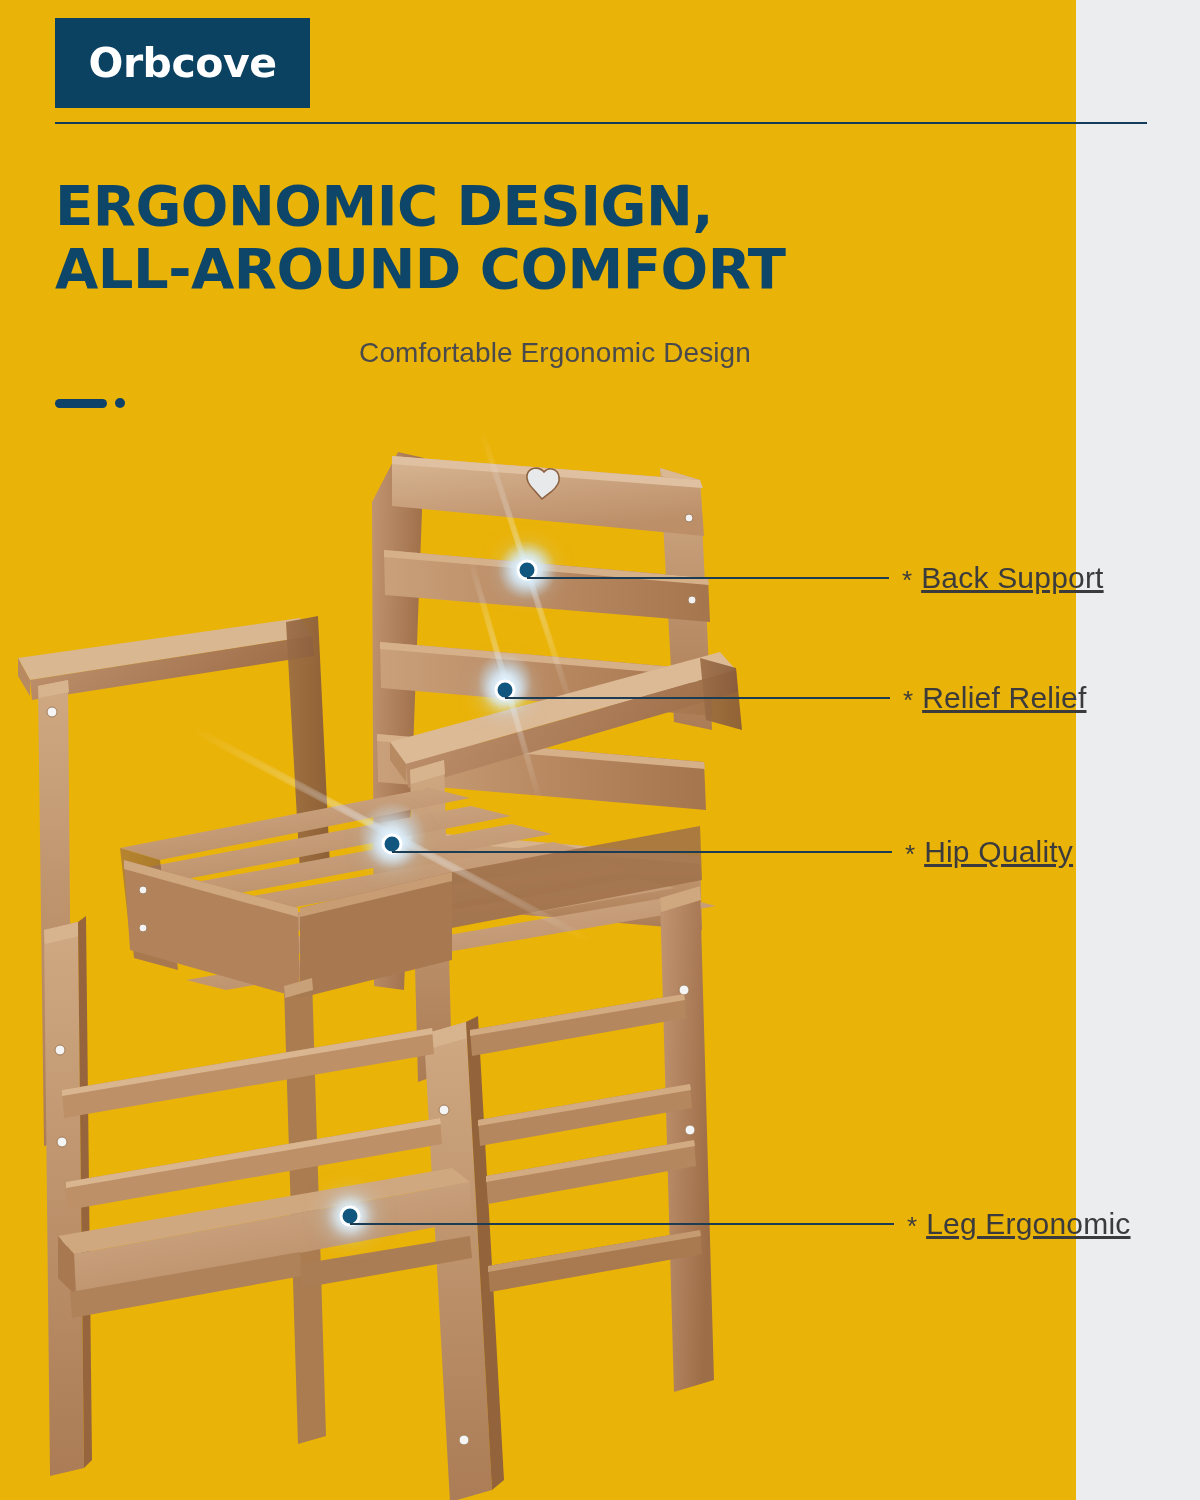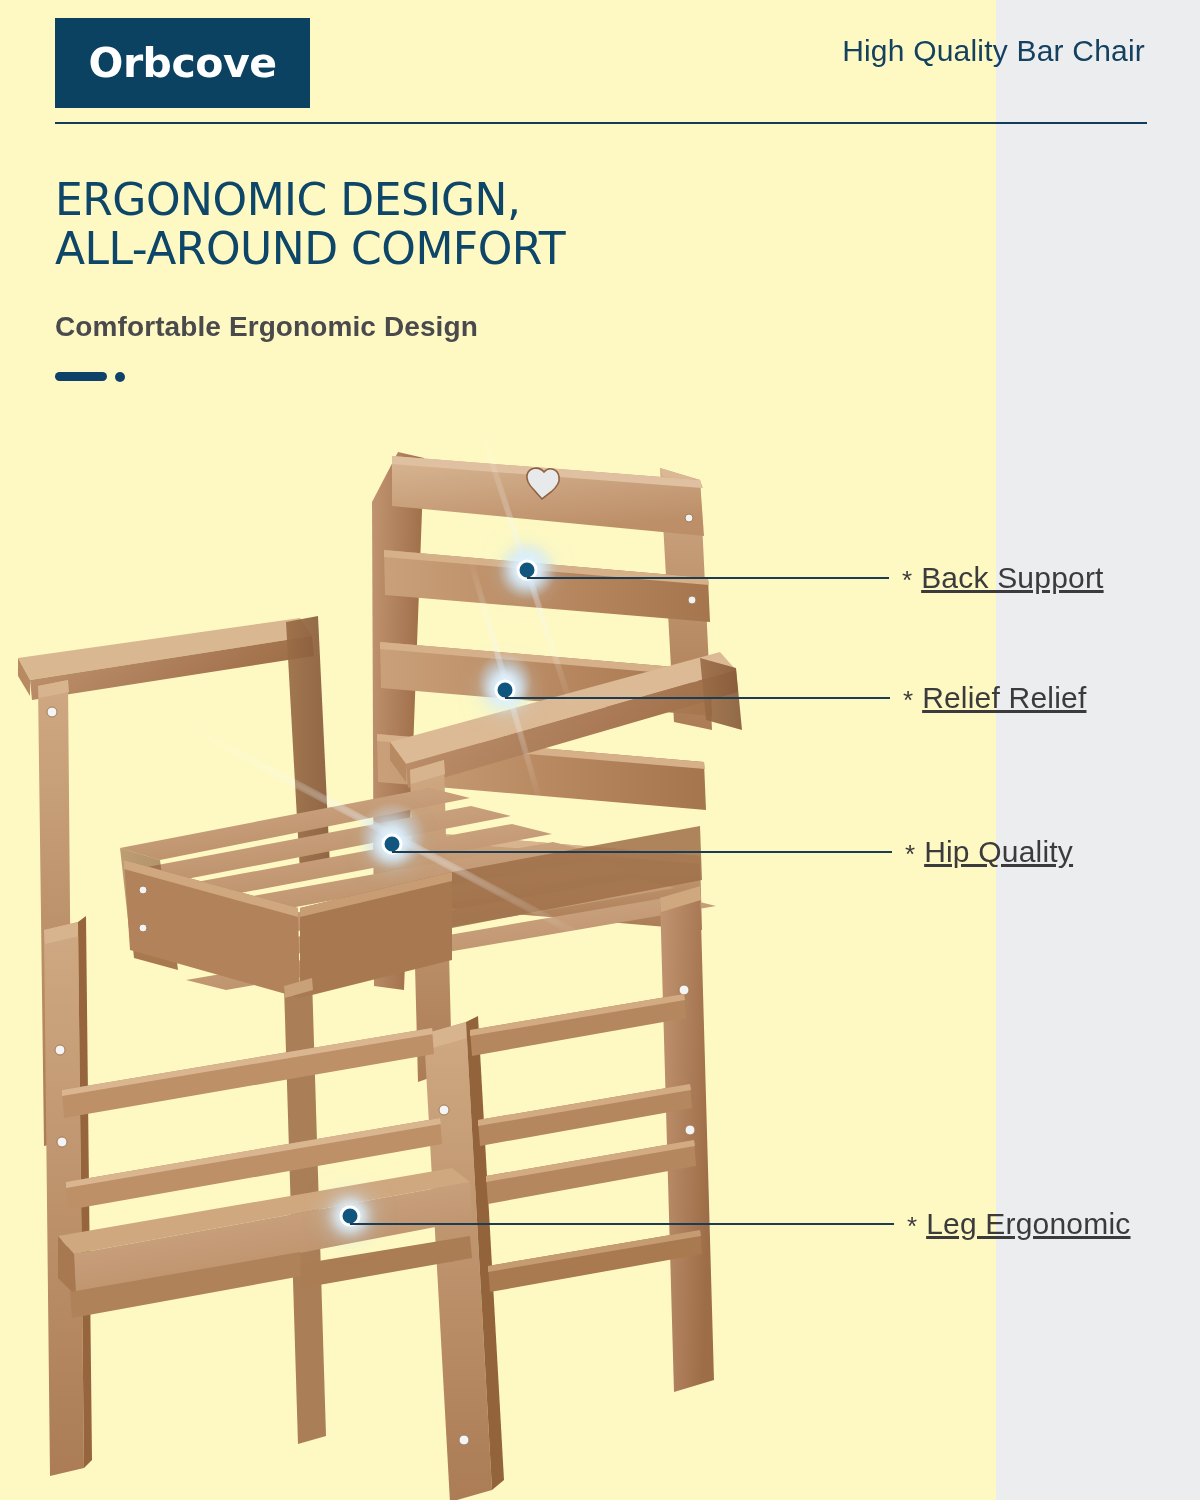--- a/index.html
+++ b/index.html
@@ -2,21 +2,21 @@
 <html><head>
 <meta charset="utf-8">
 <style>
   * { box-sizing: border-box; margin: 0; padding: 0; }
   html, body {
     width: 1200px; height: 1500px;
     background: #ecedef;
     font-family: "Liberation Sans", sans-serif;
     overflow: hidden;
   }
-  .page { position: relative; width: 996px; height: 1500px; background: #fef9c3; }
+  .page { position: relative; width: 1076px; height: 1500px; background: #eab308; }
 
   
   .header { position: absolute; left: 0; top: 0; width: 1200px; height: 130px; }
   .logo-box {
     position: absolute; left: 55px; top: 18px;
     width: 255px; height: 90px;
     background: #0b4161;
     display: flex; align-items: center; justify-content: center;
   }
   .logo-text {
@@ -30,29 +30,30 @@
     letter-spacing: 0.2px;
   }
   .header-rule {
     position: absolute; left: 55px; top: 122px;
     width: 1092px; height: 2px; background: #123c5c;
   }
 
   
   .title-block { position: absolute; left: 55px; top: 175px; width: 1000px; }
   .headline {
-    color: #0d4668; font-size: 44px; font-weight: 400;
+    color: #0d4668; font-size: 56px; font-weight: 700;
     line-height: 1.12; letter-spacing: -0.5px;
     font-family: "DejaVu Sans", sans-serif;
     white-space: pre-line;
   }
   .subhead {
     margin-top: 37px;
-    color: #4a4a4d; font-size: 28px; font-weight: 700;
+    color: #4a4a4d; font-size: 28px; font-weight: 400;
     letter-spacing: 0.1px;
+    text-align: center;
   }
   .accent { margin-top: 29px; display: flex; align-items: center; gap: 8px; }
   .accent-bar { width: 52px; height: 9px; border-radius: 5px; background: #0e4268; }
   .accent-dot { width: 10px; height: 10px; border-radius: 50%; background: #0e4268; }
 
   
   .stage {
     position: absolute; left: 0; top: 430px;
     width: 1200px; height: 1070px;
     overflow: hidden;
@@ -84,21 +85,20 @@
 </style>
 </head>
 <body>
 
 <div class="page">
 
   <div class="header">
     <div class="logo-box">
       <span class="logo-text">Orbcove</span>
     </div>
-    <div class="header-title">High Quality Bar Chair</div>
     <div class="header-rule"></div>
   </div>
 
   <div class="title-block">
     <div class="headline">ERGONOMIC DESIGN,
 ALL-AROUND COMFORT</div>
     <div class="subhead">Comfortable Ergonomic Design</div>
     <div class="accent">
       <span class="accent-bar"></span>
       <span class="accent-dot"></span>

